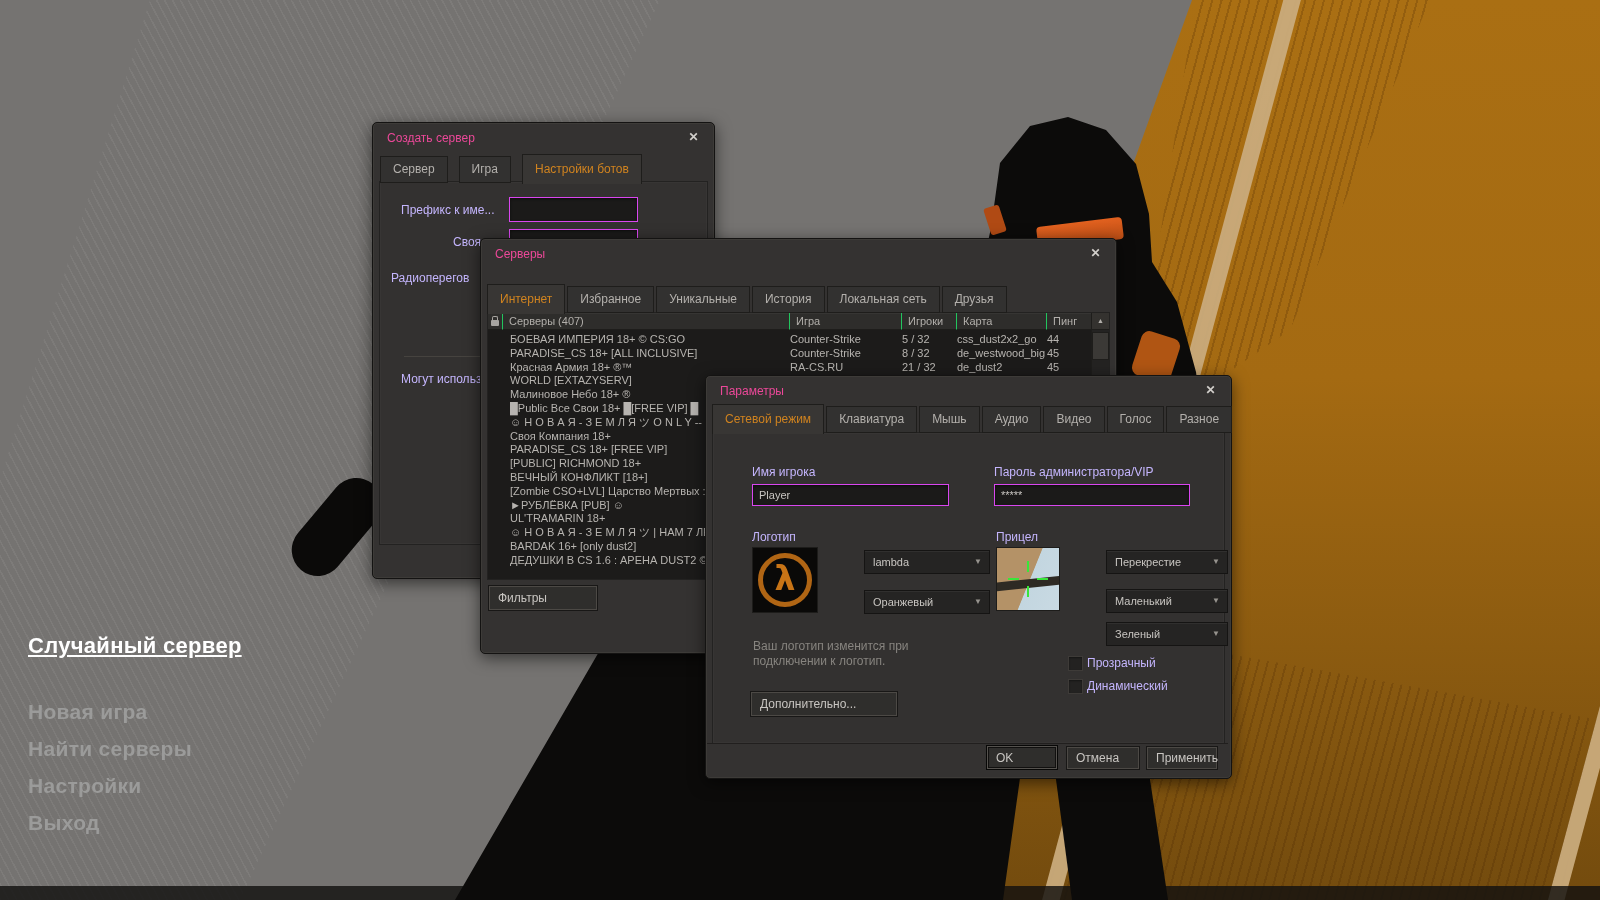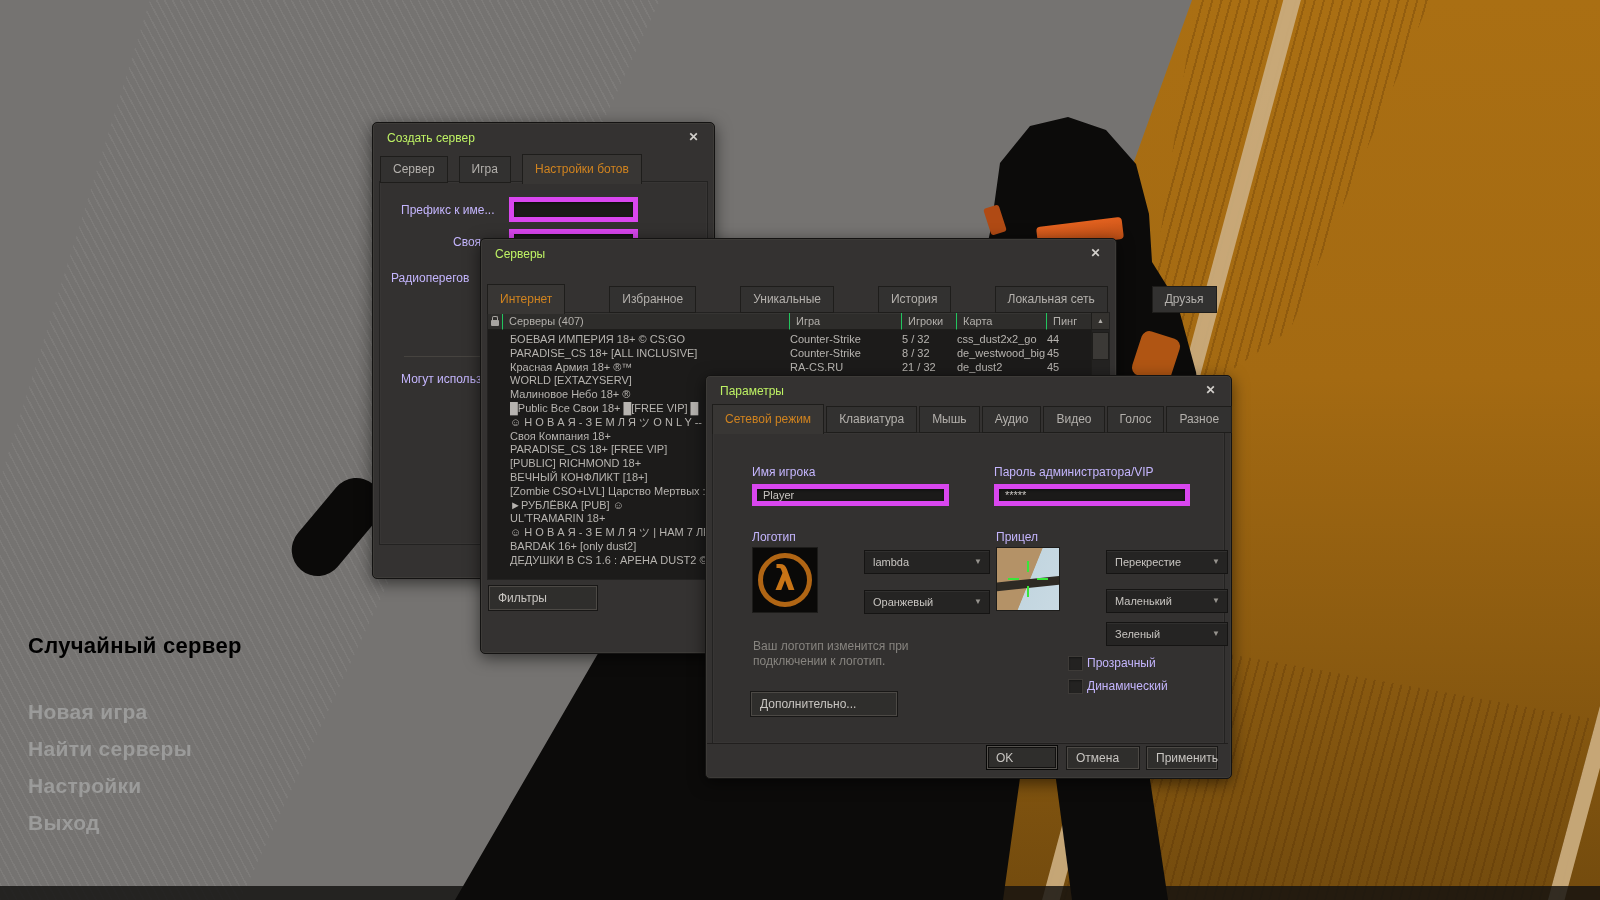--- a/index.html
+++ b/index.html
@@ -42,42 +42,42 @@
     border-radius:26px;background:#0b0a09;transform:rotate(-50deg);}
   .gog1{position:absolute;left:1037px;top:222px;width:86px;height:22px;border-radius:4px;
     background:linear-gradient(#e2611f,#b94d15);transform:rotate(-7deg);}
   .gog2{position:absolute;left:987px;top:206px;width:16px;height:28px;border-radius:3px;
     background:#b04a14;transform:rotate(-18deg);}
   .shoulder-patch{position:absolute;left:1136px;top:334px;width:40px;height:46px;
     border-radius:8px;background:#b05513;transform:rotate(18deg);}
 
   
   .menu-feat{position:absolute;left:28px;top:633px;font-size:22px;font-weight:bold;
-    color:#000000;z-index:2;letter-spacing:.3px;}
+    color:#ffffff;z-index:2;letter-spacing:.3px;text-decoration:underline;}
   .menu-list{position:absolute;left:28px;top:700px;display:flex;flex-direction:column;
     gap:14px;z-index:2;}
   .menu-item{font-size:21px;font-weight:bold;color:#9b9b9a;letter-spacing:.3px;height:23px;}
 
   
   .dlg{position:absolute;background:#343231;border:1px solid #141312;border-radius:5px;
     box-shadow:0 4px 16px rgba(0,0,0,.55),inset 0 0 0 1px #3d3b38;}
-  .dlg-title{position:absolute;left:14px;top:8px;font-size:12px;color:#bef264;}
+  .dlg-title{position:absolute;left:14px;top:8px;font-size:12px;color:#ec4899;}
   .close{position:absolute;top:7px;right:13px;width:15px;height:15px;color:#d2cfcb;
     font-size:12px;font-weight:bold;text-align:center;line-height:15px;}
   .tabs{position:absolute;display:flex;align-items:flex-end;z-index:2;}
   .tab{height:25px;line-height:25px;padding:0 12px;background:#323130;
     border:1px solid #1e1d1b;margin-right:2px;font-size:12px;color:#b3b0ac;
     white-space:nowrap;}
   .tab.active{height:29px;line-height:29px;color:#d0831f;background:#383634;
     margin-bottom:-1px;border-bottom:none;}
   .panel{position:absolute;background:#333130;border:1px solid #232221;
     box-shadow:inset 0 0 0 1px rgba(255,255,255,.02);}
   .lbl{position:absolute;font-size:12px;color:#c4b5fd;white-space:nowrap;}
   .note{position:absolute;font-size:12px;color:#87847f;white-space:nowrap;}
-  .inp{position:absolute;background:#1b1a19;border:5px solid #d946ef;
+  .inp{position:absolute;background:#1b1a19;border:1px solid #d946ef;
     box-shadow:inset 0 1px 3px rgba(0,0,0,.55);color:#c8c5c1;font-size:11px;
     padding:0 6px;display:flex;align-items:center;box-sizing:border-box;}
   .dd{position:absolute;background:#252423;border:1px solid #151413;
     box-shadow:inset 0 1px 0 rgba(255,255,255,.05);color:#c8c5c1;font-size:11px;
     height:24px;line-height:22px;padding-left:8px;box-sizing:border-box;margin-left:40px;}
   .dd .arr{position:absolute;right:7px;top:0;font-size:8px;color:#96938e;line-height:22px;}
   .btn{position:absolute;background:#2f2e2c;border:1px solid #4c4945;
     box-shadow:0 0 0 1px #181716;color:#c8c5c1;font-size:12px;padding-left:8px;
     display:flex;align-items:center;box-sizing:border-box;}
   .btn.default{border-color:#55524e;box-shadow:0 0 0 1px #080807,inset 0 0 0 1px #11100f;}
@@ -185,21 +185,21 @@
     <div class="lbl" style="left:80px;top:112px;">Своя</div>
     <div class="inp" style="left:136px;top:106px;width:129px;height:25px;"></div>
     <div class="lbl" style="left:18px;top:148px;">Радиоперегов</div>
     <div class="sep" style="left:31px;top:233px;width:290px;"></div>
     <div class="lbl" style="left:28px;top:249px;">Могут использ</div>
   </div>
 
   <div class="dlg" style="left:480px;top:238px;width:635px;height:414px;z-index:20;">
     <div class="dlg-title">Серверы</div>
     <div class="close">✕</div>
-    <div class="tabs" style="left:6px;top:44px;height:30px;gap:42px;">
+    <div class="tabs" style="left:6px;top:44px;height:30px;">
 
         <div class="tab active">Интернет</div>
 
         <div class="tab">Избранное</div>
 
         <div class="tab">Уникальные</div>
 
         <div class="tab">История</div>
 
         <div class="tab">Локальная сеть</div>

